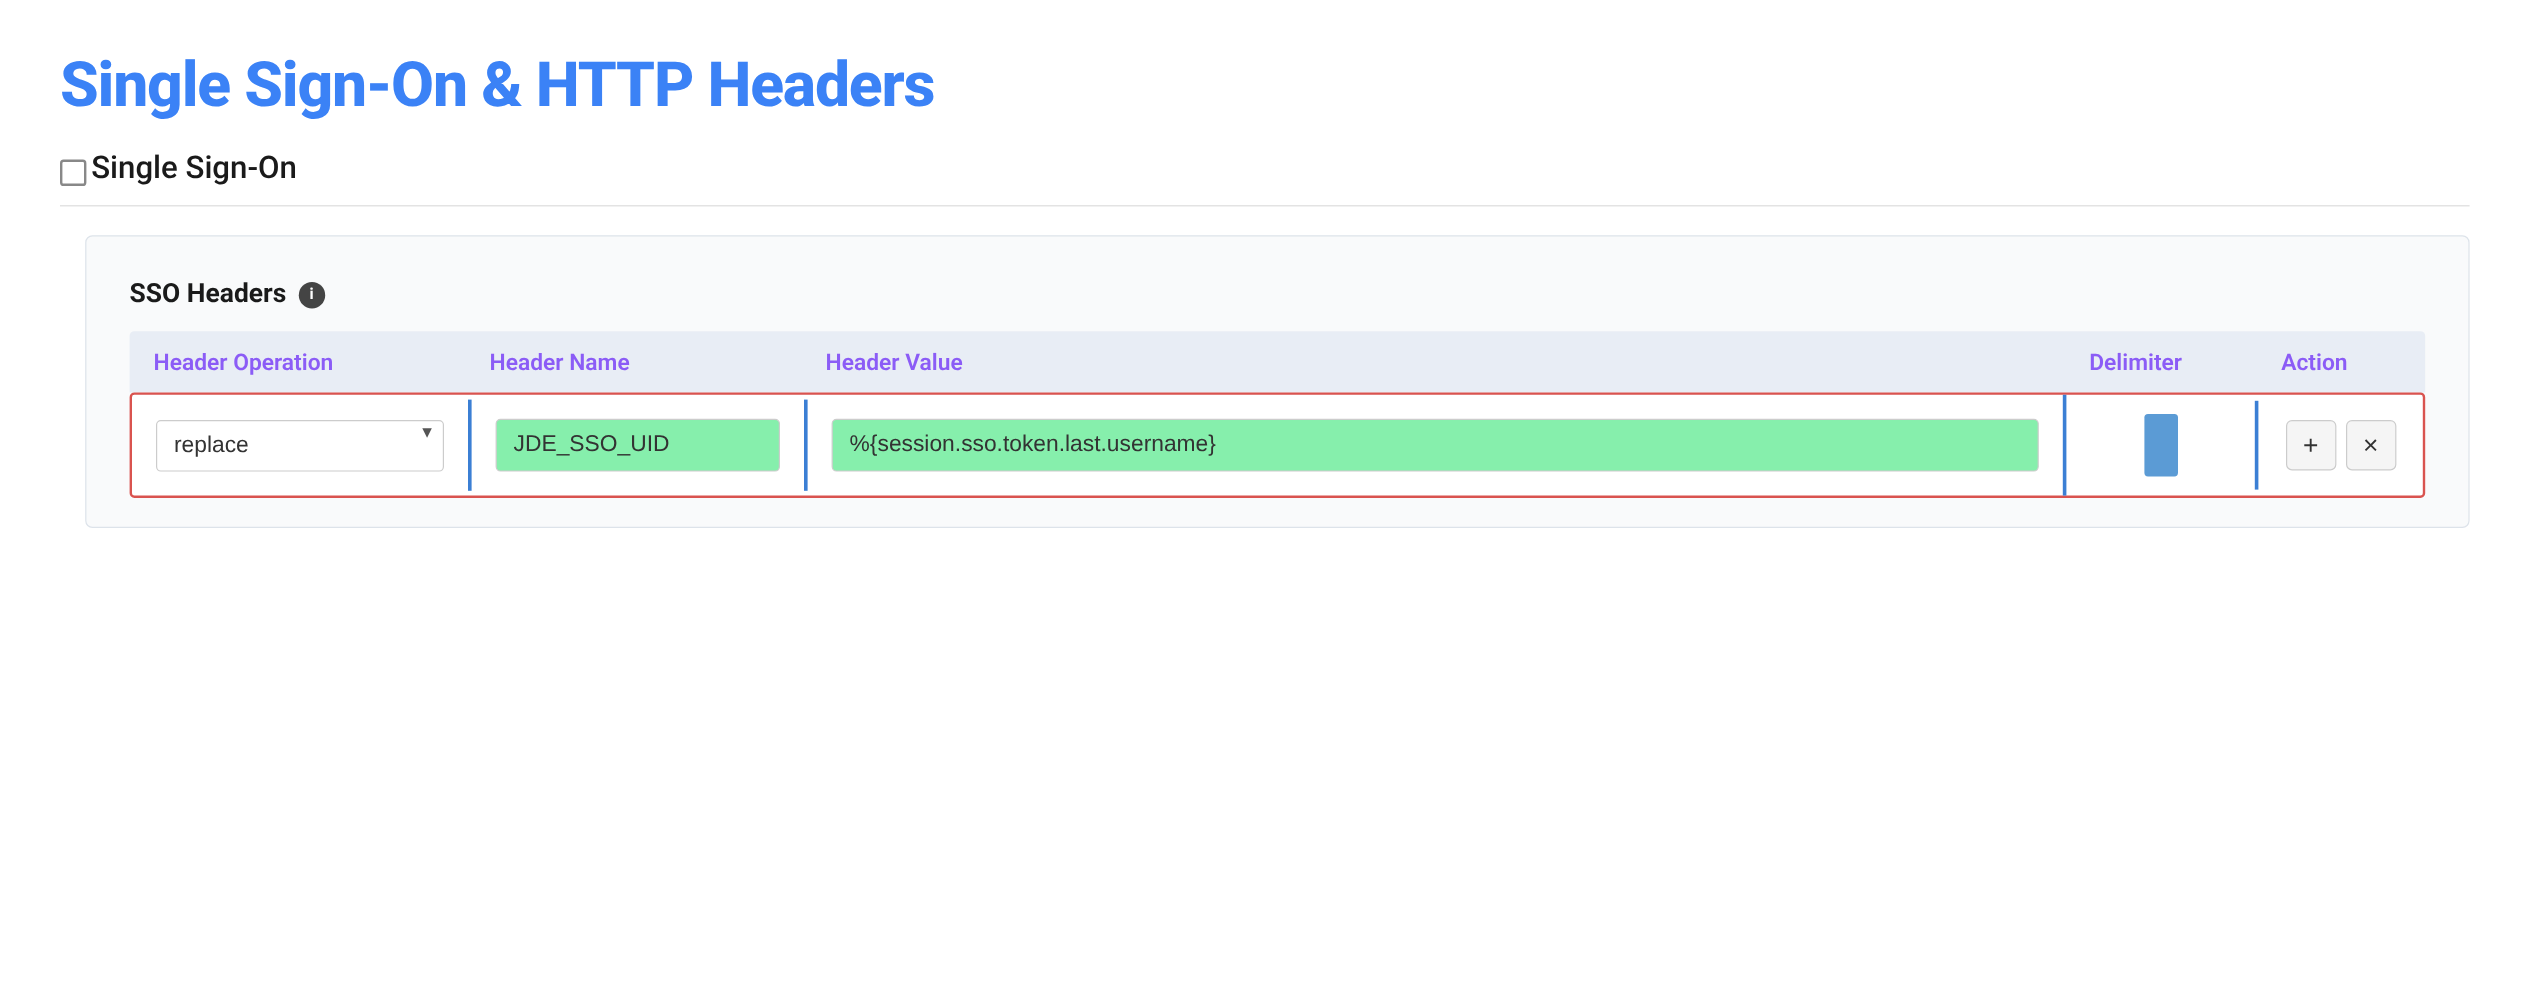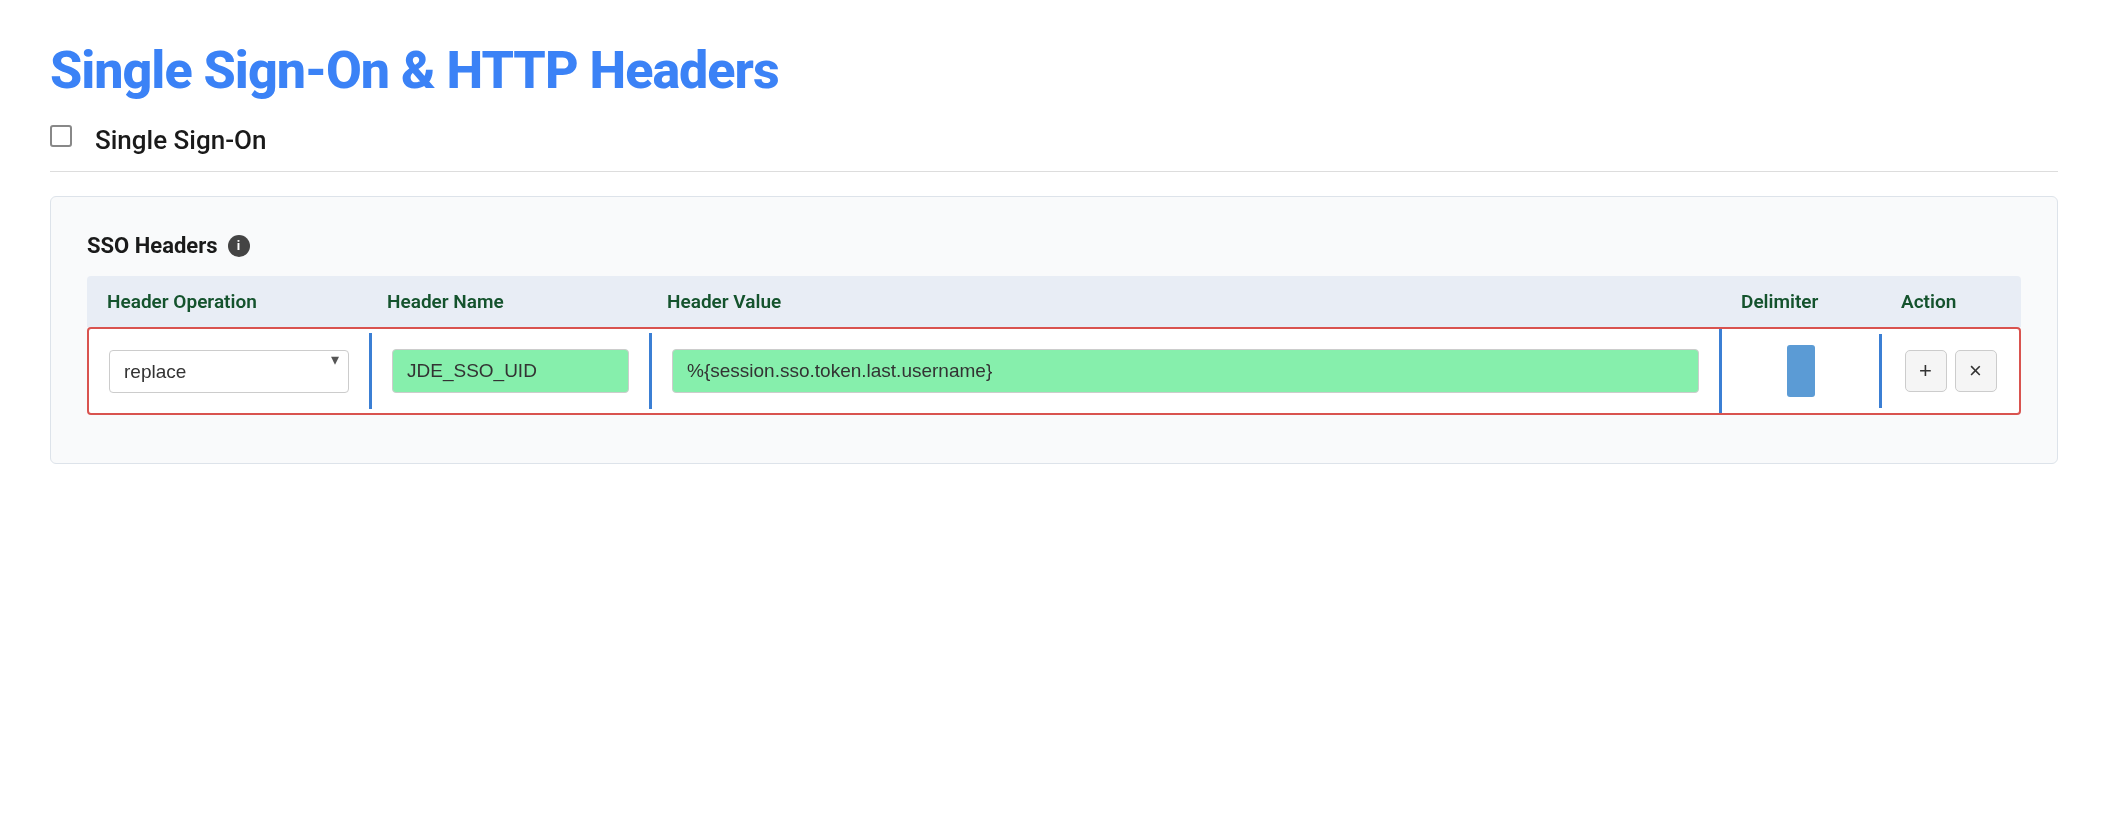--- a/index.html
+++ b/index.html
@@ -20,22 +20,22 @@
     .page-title {
       font-size: 52px;
       font-weight: 800;
       color: #3b82f6;
       margin-bottom: 24px;
       letter-spacing: -1px;
     }
 
     .sso-section {
       display: flex;
-      align-items: flex-start;
-      gap: 23px;
+      align-items: flex-end;
+      gap: 4px;
       margin-bottom: 16px;
     }
 
     .sso-checkbox {
       width: 22px;
       height: 22px;
       border: 2px solid #888;
       border-radius: 3px;
       display: inline-block;
       background: #fff;
@@ -93,21 +93,22 @@
     .chevron-down {
       font-size: 18px;
       color: #555;
       margin-left: 4px;
     }
 
     .http-headers-body {
       border: 1px solid #dde3ea;
       border-radius: 6px;
       background: #f9fafb;
-      padding: 36px 36px 48px 36px;
+      padding: 36px 36px 24px 36px;
+      margin-left: 21px;
     }
 
     .sso-headers-title-row {
       display: flex;
       align-items: center;
       gap: 10px;
       margin-bottom: 18px;
     }
 
     .sso-headers-title {
@@ -136,21 +137,21 @@
       grid-template-columns: 280px 280px 1fr 160px 140px;
       background: #e8edf5;
       border-radius: 4px 4px 0 0;
       padding: 0;
     }
 
     .table-header-cell {
       padding: 14px 20px;
       font-size: 19px;
       font-weight: 600;
-      color: #14532d;
+      color: #8b5cf6;
     }
 
     .table-data-row {
       display: grid;
       grid-template-columns: 280px 280px 1fr 160px 140px;
       border: 2.5px solid #d9534f;
       border-radius: 4px;
       background: #ffffff;
       align-items: center;
       margin-top: 0;

